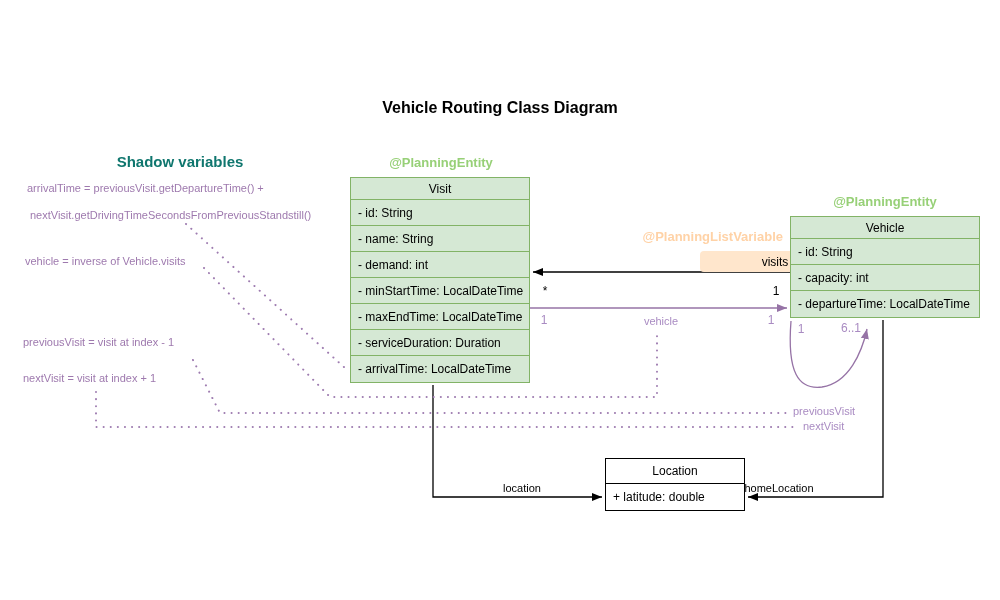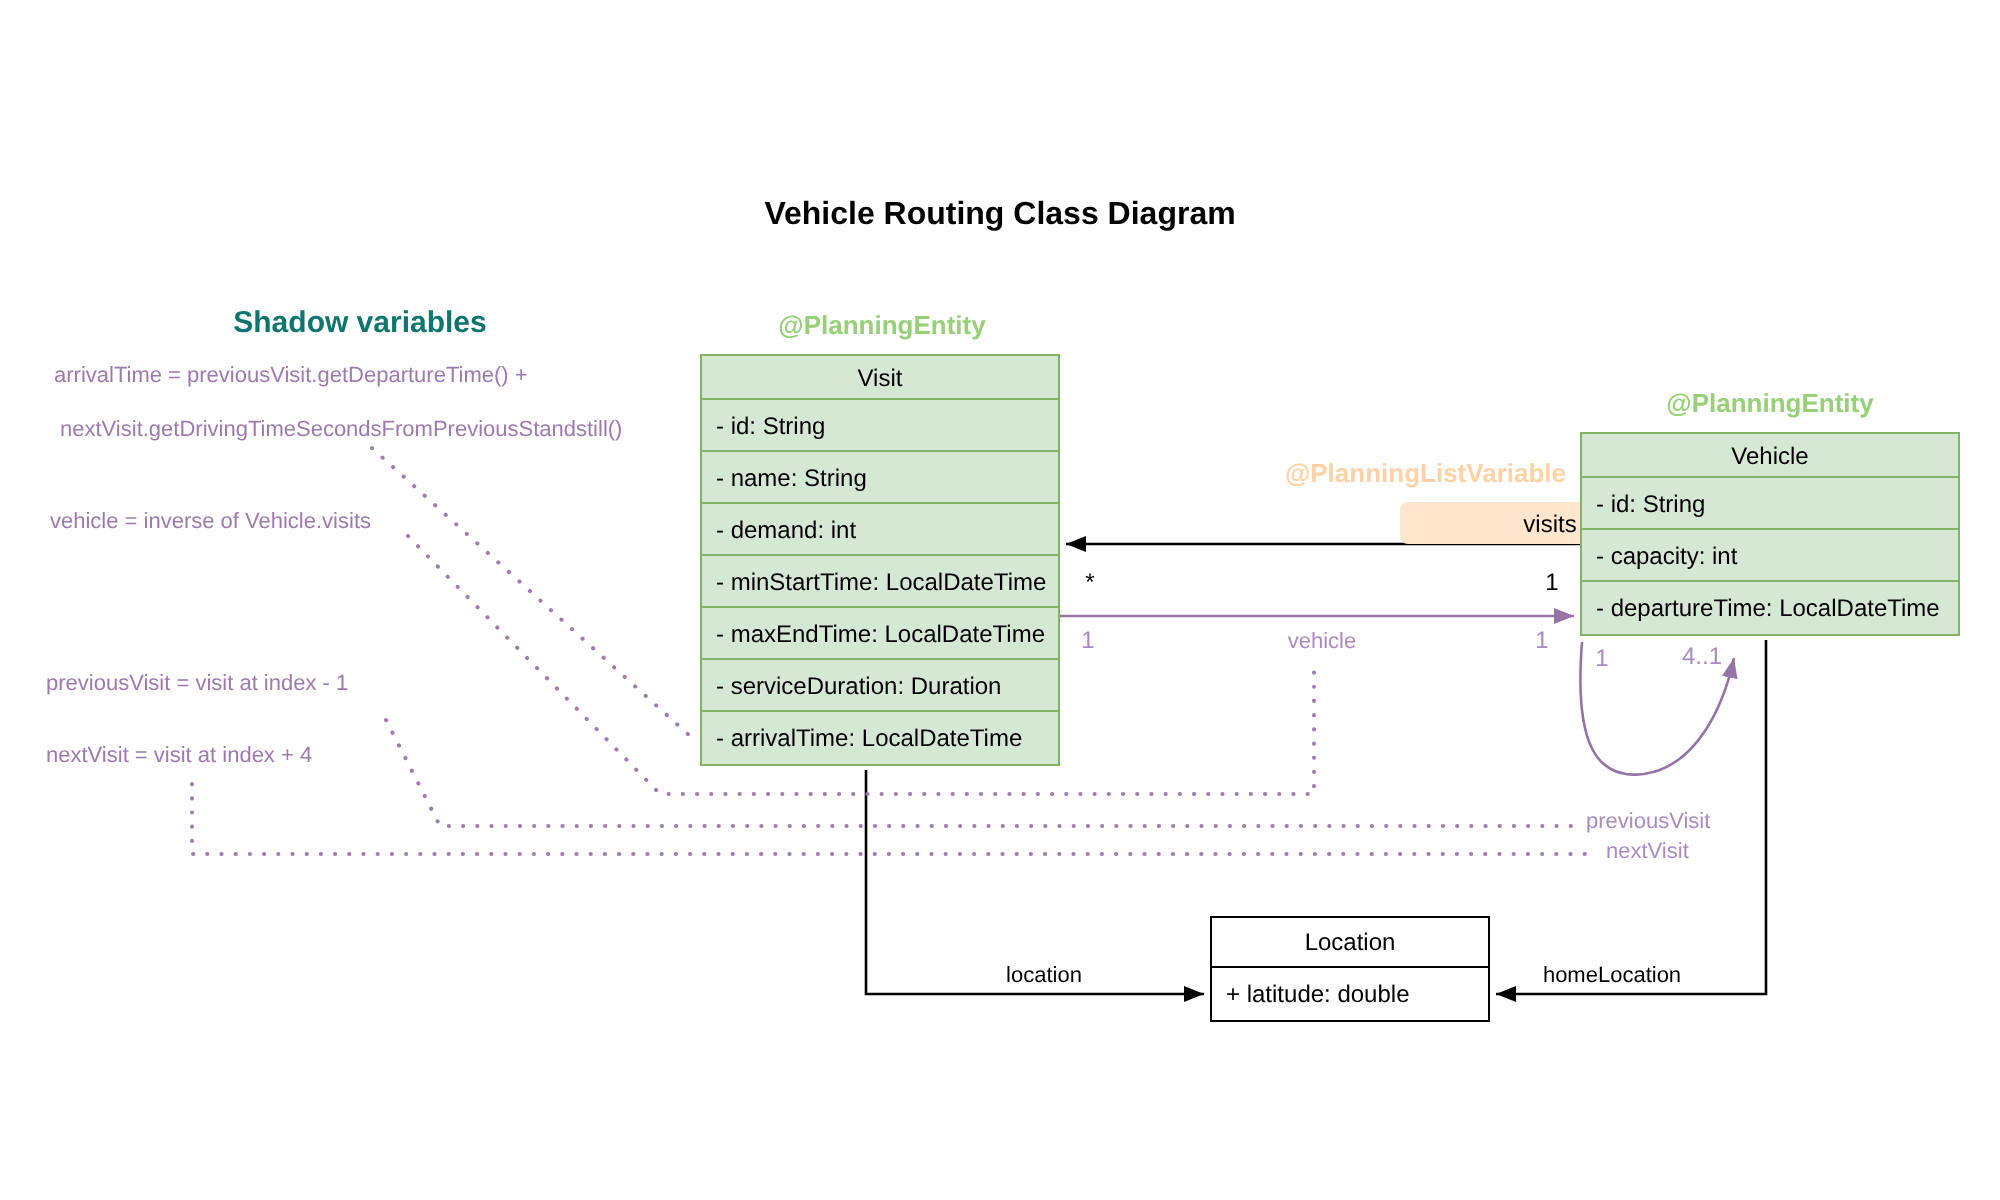--- a/index.html
+++ b/index.html
@@ -81,21 +81,21 @@
     </g>
   </svg>
 
   <div class="abs centered page-title" style="left:500px;top:99px;">Vehicle Routing Class Diagram</div>
 
   <div class="abs centered shadow-heading" style="left:180px;top:153px;">Shadow variables</div>
   <div class="abs shadow-line" style="left:30px;top:209px;">nextVisit.getDrivingTimeSecondsFromPreviousStandstill()</div>
   <div class="abs shadow-line" style="left:27px;top:182px;">arrivalTime = previousVisit.getDepartureTime() +</div>
   <div class="abs shadow-line" style="left:25px;top:255px;">vehicle = inverse of Vehicle.visits</div>
   <div class="abs shadow-line" style="left:23px;top:336px;">previousVisit = visit at index - 1</div>
-  <div class="abs shadow-line" style="left:23px;top:372px;">nextVisit = visit at index + 4</div>
+  <div class="abs shadow-line" style="left:23px;top:372px;">nextVisit = visit at index + 1</div>
 
   <div class="abs centered entity-label" style="left:441px;top:155px;">@PlanningEntity</div>
   <div class="abs centered entity-label" style="left:885px;top:194px;">@PlanningEntity</div>
   <div class="abs listvar-label" style="right:217px;top:229px;">@PlanningListVariable</div>
   <div class="abs badge" style="left:700px;top:251px;width:78px;height:21px;">
     <span>visits</span>
   </div>
 
   <div class="uml green" style="left:350px;top:177px;width:180px;">
     <div class="title">Visit</div>
@@ -121,21 +121,21 @@
   </div>
 
   <div class="abs centered mult-black" style="left:545px;top:284px;">*</div>
   <div class="abs centered mult-black" style="left:776px;top:284px;">1</div>
 
   <div class="abs centered mult-purple" style="left:544px;top:313px;">1</div>
   <div class="abs centered edge-label-purple" style="left:661px;top:315px;">vehicle</div>
   <div class="abs centered mult-purple" style="left:771px;top:313px;">1</div>
 
   <div class="abs centered mult-purple" style="left:801px;top:322px;">1</div>
-  <div class="abs centered mult-purple" style="left:851px;top:321px;">4..1</div>
+  <div class="abs centered mult-purple" style="left:851px;top:321px;">6..1</div>
 
   <div class="abs edge-label-purple" style="left:793px;top:405px;">previousVisit</div>
   <div class="abs edge-label-purple" style="left:803px;top:420px;">nextVisit</div>
 
   <div class="abs centered edge-label-black" style="left:522px;top:482px;">location</div>
-  <div class="abs centered edge-label-black" style="left:806px;top:482px;">homeLocation</div>
+  <div class="abs centered edge-label-black" style="left:779px;top:482px;">homeLocation</div>
 
 </div>
 
 </body></html>

